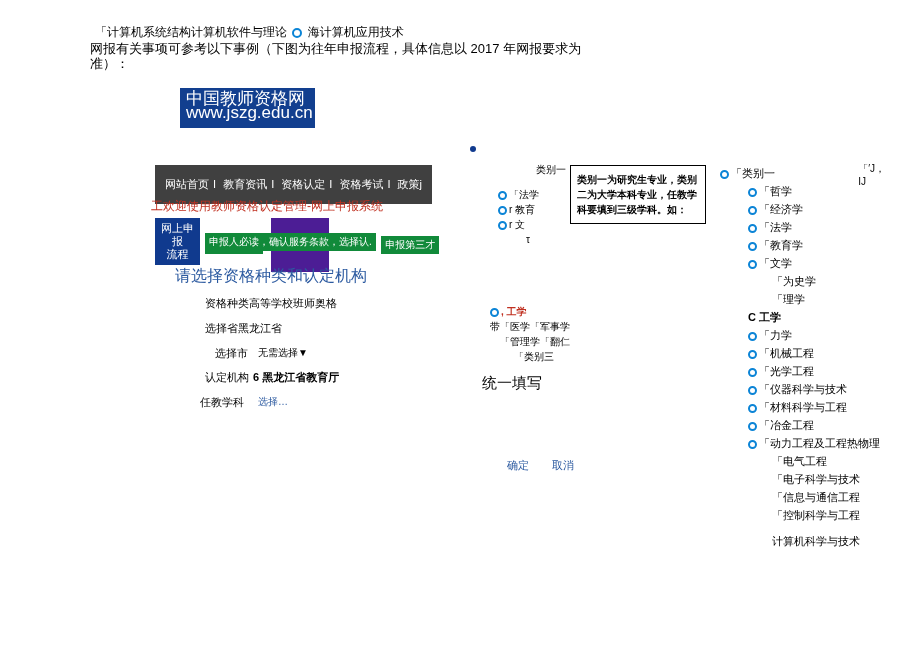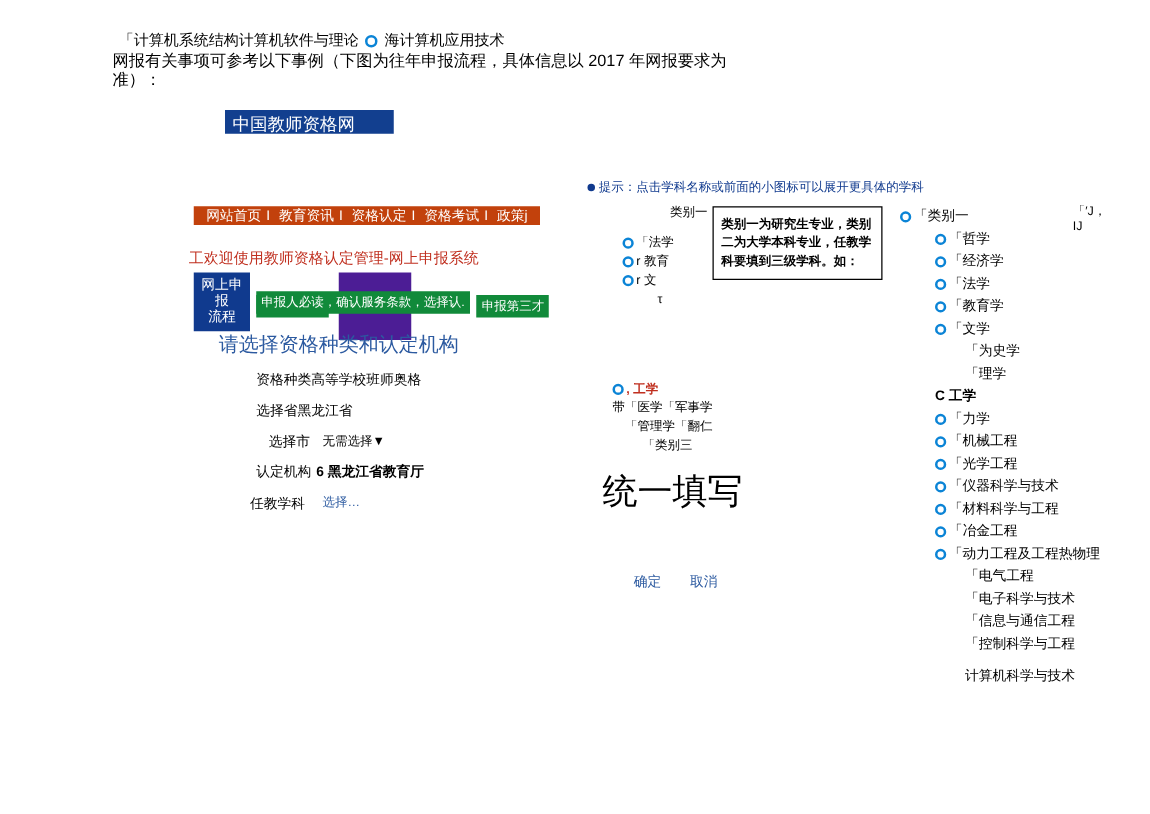--- a/index.html
+++ b/index.html
@@ -5,22 +5,22 @@
     * { box-sizing: border-box; margin: 0; padding: 0; }
     body { font-family: "SimSun", "Microsoft YaHei", sans-serif; font-size: 12px; width: 920px; height: 651px; position: relative; background: #fff; color: #000; }
     
     
     .top-text1 { position: absolute; left: 95px; top: 24px; font-size: 12px; }
     .top-text2 { position: absolute; left: 90px; top: 40px; font-size: 13px; }
     .top-text3 { position: absolute; left: 90px; top: 55px; font-size: 13px; }
     .dot-blue { display:inline-block; width:10px; height:10px; border:2px solid #0b84d6; border-radius:50%; vertical-align:middle; margin:0 2px; }
     
     
-    .site-block { position: absolute; left: 180px; top: 88px; width: 135px; height: 19px; background: #123f8f; color: #fff; font-size: 14px; padding: 4px 6px; line-height:14px;}
-    .nav-bar { position:absolute; left:155px; top:165px; background:#c2410c; color:#fff; padding:0 6px; font-size:11px; }
+    .site-block { position: absolute; left: 180px; top: 88px; width: 135px; height: 40px; background: #123f8f; color: #fff; font-size: 17px; padding: 4px 6px; line-height:14px;}
+    .nav-bar { position:absolute; left:155px; top:165px; background:#404040; color:#fff; padding:12px 6px; font-size:11px; }
     .nav-bar span { padding: 0 4px; }
     
     .welcome { position:absolute; left:151px; top:198px; color:#c03020; font-size:12px; }
     
     
     .wsbox { position:absolute; left:155px; top:218px; background:#103a8e; color:#fff; font-size:11px; padding:4px 6px; width:45px; text-align:center; line-height:13px;}
     .steps { position:absolute; left:205px; top:218px; font-size:10px; }
     .step-a { background:#118a3a; color:#fff; padding:2px 4px; display:inline-block; }
     .step-b { background:#4c1d95; color:#fff; padding:20px 4px; display:inline-block; margin-left:2px;}
     .step-c { background:#118a3a; color:#fff; padding:2px 4px; display:inline-block; margin-left:50px;}
@@ -42,21 +42,21 @@
     .center-hint .bullet{display:inline-block;width:6px;height:6px;background:#103a8e;border-radius:50%;margin-right:3px;vertical-align:middle;}
     .center-lbl1 { position:absolute; left:536px; top:163px; font-size:10px; }
     .cdot { display:inline-block; width:9px; height:9px; border:2px solid #0b84d6; border-radius:50%; margin-right:2px; vertical-align:middle;}
     .center-o-area { position:absolute; left:498px; top:187px; font-size:10px; line-height:15px;}
     .center-o-area div{white-space:nowrap;}
     .note-box { position:absolute; left:570px; top:165px; border:1px solid #000; width:136px; padding:6px; font-size:10px; line-height:15px; font-weight:bold;}
     
     .center-lower { position:absolute; left:490px; top:260px; font-size:10px; line-height:15px;margin-top:44px;}
     .center-lower .red{color:#c03020;font-weight:bold;}
     
-    .fill-label { position:absolute; left:482px; top:374px; font-size:28px; font-family:Liberation Serif, serif; }
+    .fill-label { position:absolute; left:482px; top:374px; font-size:15px; font-family:Liberation Serif, serif; }
     
     .confirm-row { position:absolute; left:497px; top:458px; font-size:11px; color:#2c5aa0;}
     .confirm-row span{margin:0 10px;}
     
     
     .right-tree { position:absolute; left:720px; top:164px; font-size:11px; line-height:18px; }
     .right-tree .tdot{display:inline-block;width:9px;height:9px;border:2px solid #0b84d6;border-radius:50%;margin-right:2px;vertical-align:middle;}
     .right-tree .lvl1{white-space:nowrap;}
     .right-tree .lvl2{padding-left:28px;white-space:nowrap;}
     .right-tree .lvl3{padding-left:52px;white-space:nowrap;}
@@ -101,21 +101,21 @@
 <div class="choose-title">请选择资格种类和认定机构</div>
 <div class="form-row fr1">资格种类高等学校班师奥格</div>
 <div class="form-row fr2">选择省黑龙江省</div>
 <div class="form-row fr3">选择市</div>
 <div class="form-row fr3b">无需选择▼</div>
 <div class="form-row fr4">认定机构</div>
 <div class="form-row fr4v">6 黑龙江省教育厅</div>
 <div class="form-row fr5">任教学科</div>
 <div class="form-row fr5v">选择…</div>
 
-<div class="center-hint"><span class="bullet"></span><span>提示：点击学科名称或前面的小图标可以展开更具体的学科</span></div>
+<div class="center-hint"><span class="bullet"></span></div>
 <div class="center-lbl1">类别一</div>
 <div class="center-o-area">
   <div><span class="cdot"></span><span>「法学</span></div>
   <div><span class="cdot"></span><span>r 教育</span></div>
   <div><span class="cdot"></span><span>r 文</span></div>
   <div style="padding-left:28px;">τ</div>
 </div>
 <div class="note-box">类别一为研究生专业，类别二为大学本科专业，任教学科要填到三级学科。如：</div>
 
 <div class="center-lower">

